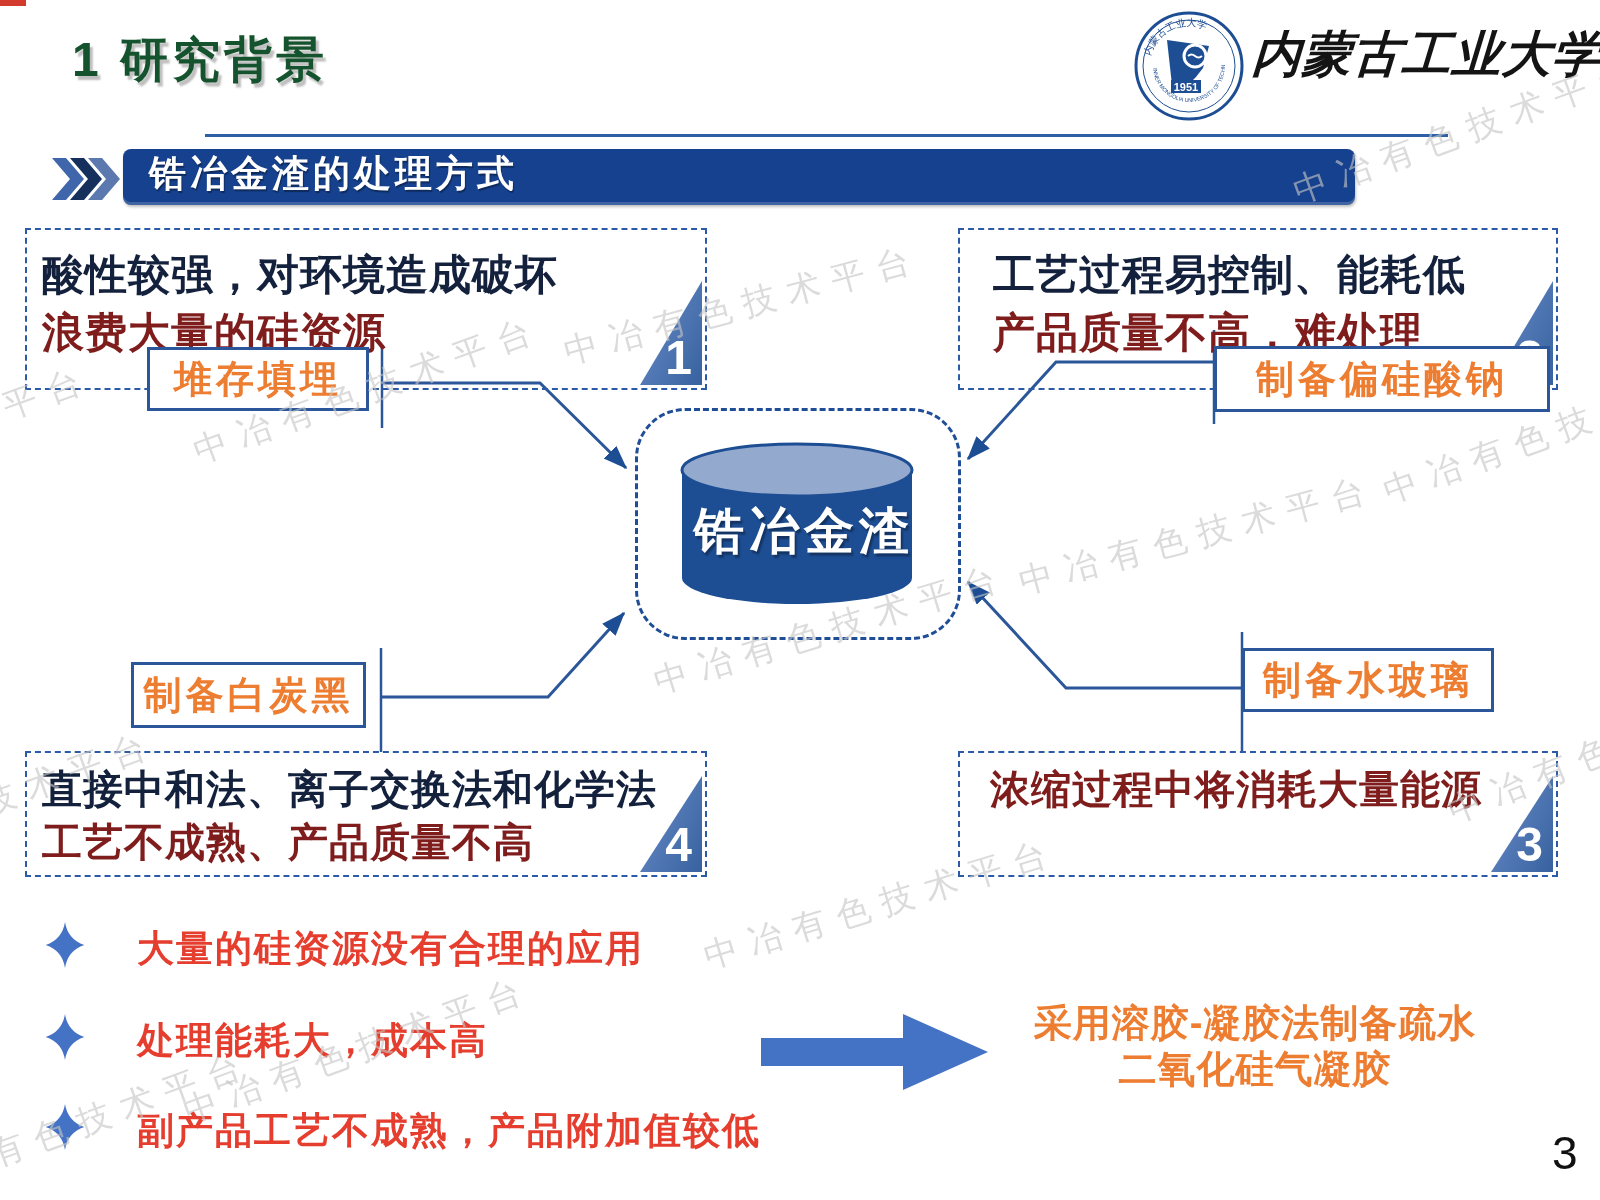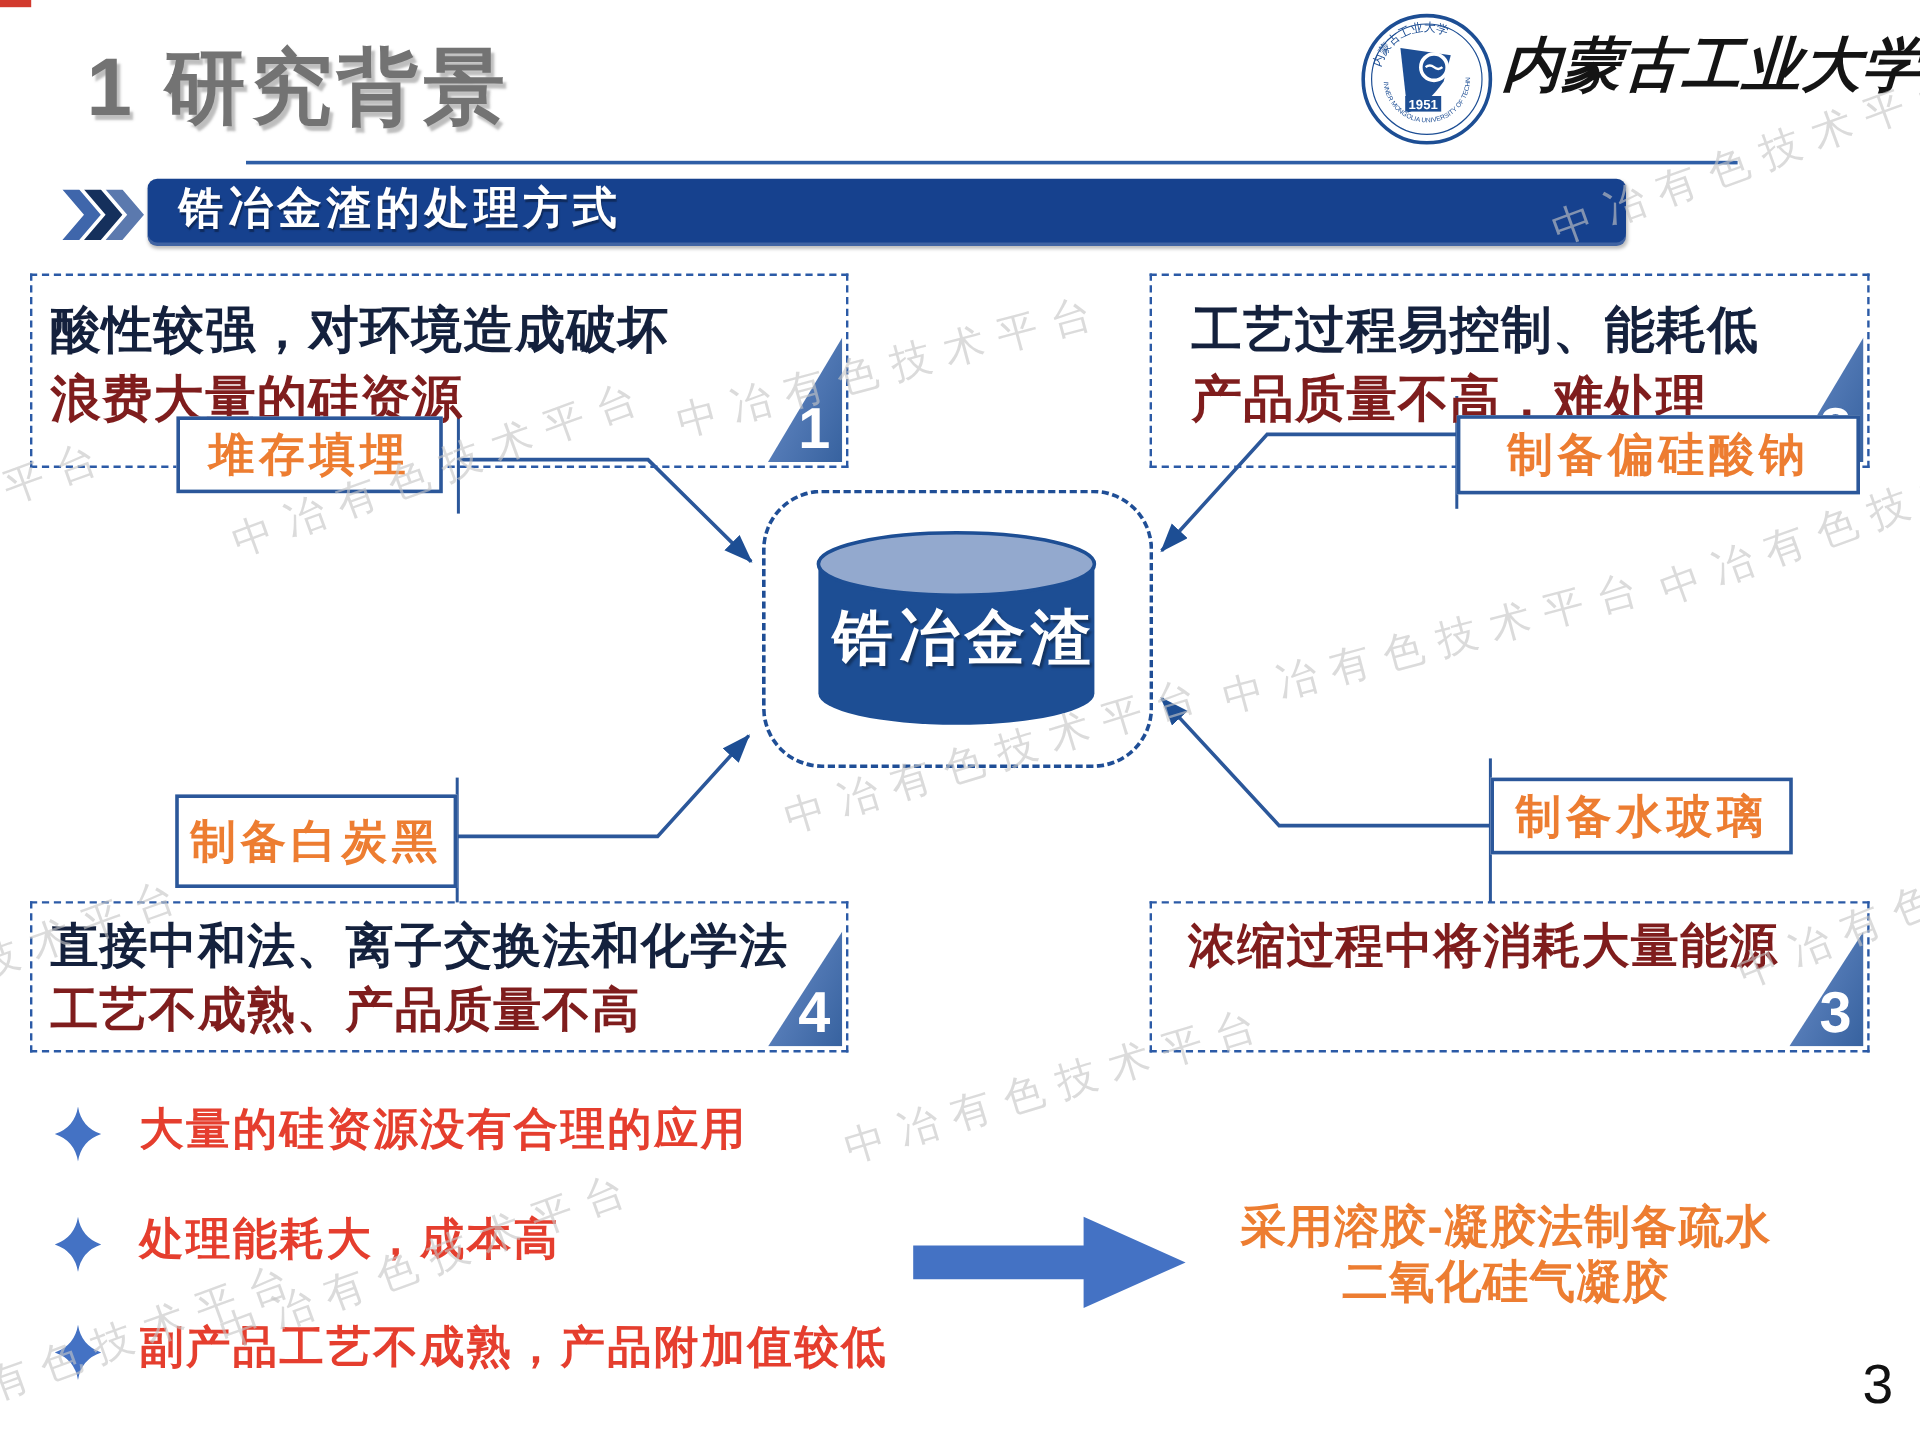--- a/index.html
+++ b/index.html
@@ -3,21 +3,21 @@
 <meta charset="utf-8">
 <style>
   html,body{margin:0;padding:0;background:#888;}
   .slide{
     position:relative;width:1600px;height:1200px;background:#ffffff;
     overflow:hidden;font-family:"Liberation Sans",sans-serif;margin:0 auto;
   }
   
   .corner-mark{position:absolute;left:0;top:0;width:26px;height:6px;background:#d23a2e;}
   .title{
-    position:absolute;left:72px;top:28px;font-size:68px;font-weight:900;color:#737373;
+    position:absolute;left:72px;top:28px;font-size:48px;font-weight:900;color:#14532d;
     letter-spacing:4px;text-shadow:3px 4px 2px rgba(110,110,110,.45);
   }
   .title-rule{position:absolute;left:205px;top:134px;width:1243px;height:3px;background:#2e5ea6;}
   .banner{
     position:absolute;left:123px;top:149px;width:1232px;height:56px;background:#16418e;
     border-radius:8px;box-shadow:inset 0 -3px 0 rgba(255,255,255,.18),1px 2px 3px rgba(0,0,0,.25);
     display:flex;align-items:flex-start;
   }
   .banner-text{color:#ffffff;font-size:37px;font-weight:700;letter-spacing:4px;padding-left:26px;
     text-shadow:1px 2px 1px rgba(0,0,0,.35);}
@@ -49,35 +49,35 @@
     position:absolute;right:10px;bottom:0px;color:#ffffff;font-size:48px;font-weight:900;
   }
   
   .method-label{
     position:absolute;border:3px solid #2b579a;background:#ffffff;box-sizing:border-box;
     display:flex;align-items:center;justify-content:center;
     color:#ed7d31;font-weight:900;letter-spacing:4px;
   }
   .m1{left:147px;top:347px;width:222px;height:64px;font-size:38px;}
   .m2{left:1214px;top:346px;width:336px;height:66px;font-size:38px;}
-  .m3{left:146px;top:662px;width:235px;height:78px;font-size:38px;}
+  .m3{left:131px;top:662px;width:235px;height:66px;font-size:38px;}
   .m4{left:1242px;top:648px;width:252px;height:64px;font-size:38px;}
   
   .center-rect{
     position:absolute;left:635px;top:408px;width:326px;height:232px;box-sizing:border-box;
     border:3px dashed #1f4e96;border-radius:50px;
   }
   .cylinder{position:absolute;left:680px;top:440px;}
   .center-text{
     position:absolute;left:680px;top:498px;width:234px;text-align:right;
     color:#ffffff;font-size:50px;font-weight:900;letter-spacing:5px;
     text-shadow:2px 3px 2px rgba(0,0,0,.35);
   }
   
-  .bullet-row{position:absolute;left:42px;display:flex;align-items:flex-start;gap:28px;font-family:Liberation Serif, serif;}
+  .bullet-row{position:absolute;left:42px;display:flex;align-items:flex-end;gap:49px;font-family:Liberation Serif, serif;}
   .br1{top:916px;}
   .br2{top:1008px;}
   .br3{top:1098px;}
   .bullet-text{color:#e53e2e;font-size:37px;font-weight:900;letter-spacing:2px;white-space:nowrap;}
   
   .conclusion{
     position:absolute;left:1005px;top:1000px;width:500px;text-align:center;
     color:#ed7d31;font-size:38px;font-weight:900;line-height:46px;letter-spacing:1px;
   }
   .page-num{position:absolute;left:1552px;top:1126px;font-size:46px;color:#111111;font-weight:400;}

